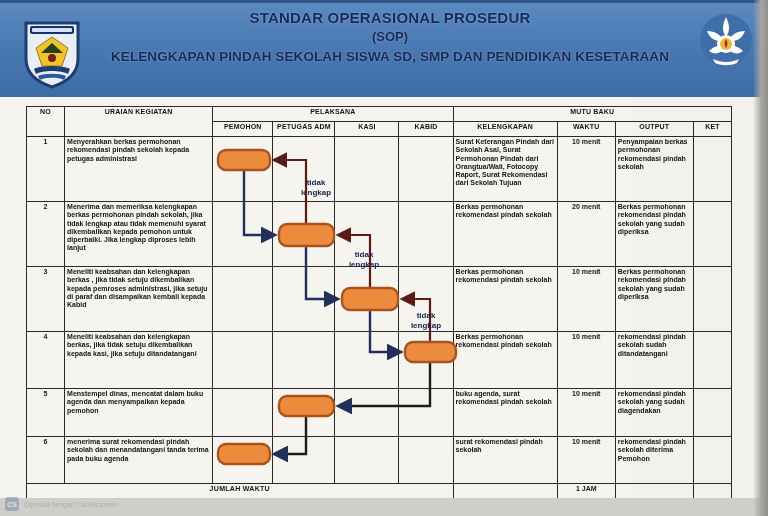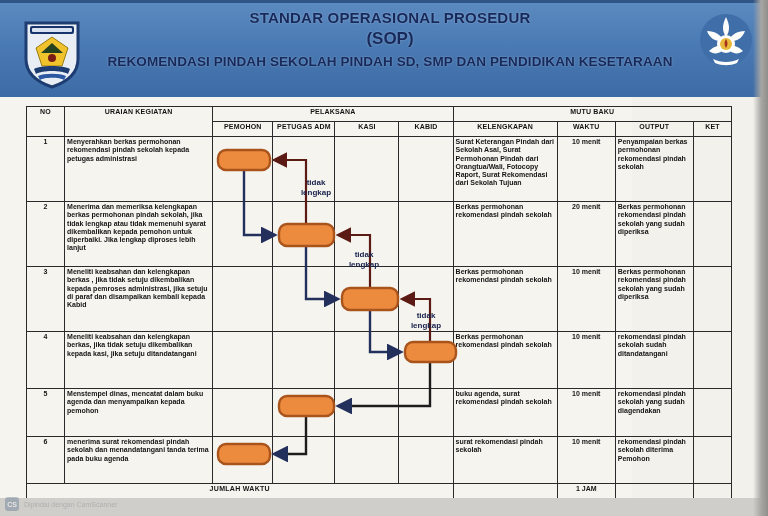--- a/index.html
+++ b/index.html
@@ -13,21 +13,21 @@
     position:absolute;left:0;top:0;width:768px;height:97px;
     background:linear-gradient(180deg,#5b8ac0 0%,#4a7ab3 45%,#3d6ba5 100%);
     border-top:3px solid #2f5486;
   }
   .titles{
     position:absolute;left:90px;top:6px;width:600px;text-align:center;
     color:#17295a;font-weight:bold;
     text-shadow:0 0 2px rgba(255,255,255,.35);
   }
   .title1{font-size:15px;letter-spacing:.2px;}
-  .title2{font-size:17px;margin-top:3px;}
+  .title2{font-size:13px;margin-top:3px;}
   .title3{font-size:13.5px;margin-top:5px;letter-spacing:.1px;}
   .logo-left{position:absolute;left:22px;top:16px;}
   .logo-right{position:absolute;left:697px;top:8px;}
   
   .sheet{position:absolute;left:0;top:97px;width:632px;height:403px;background:#f6f4ef;}
   table.sop{
     border-collapse:collapse;table-layout:fixed;
     position:absolute;left:26px;top:9px;width:706px;
     font-family:"Liberation Sans",sans-serif;color:#141414;
   }
@@ -67,21 +67,21 @@
       <polygon points="30,18 46,29 40,47 20,47 14,29" fill="#f0c22c" stroke="#9a7b10" stroke-width="1"></polygon>
       <path d="M19 34 L30 24 L41 34 Z" fill="#24421f"></path>
       <circle cx="30" cy="39" r="4" fill="#7a1d14"></circle>
       <path d="M12 50 C18 46 42 46 48 50 L46 55 C40 51 20 51 14 55 Z" fill="#1d3c72"></path>
       <path d="M16 57 C22 54 38 54 44 57 L42 61 C38 58 22 58 18 61 Z" fill="#2b58a0"></path>
     </svg>
 
     <div class="titles">
       <div class="title1">STANDAR OPERASIONAL PROSEDUR</div>
       <div class="title2">(SOP)</div>
-      <div class="title3">REKOMENDASI PINDAH SEKOLAH PINDAH SD, SMP DAN PENDIDIKAN KESETARAAN</div>
+      <div class="title3">KELENGKAPAN PINDAH SEKOLAH SISWA SD, SMP DAN PENDIDIKAN KESETARAAN</div>
     </div>
 
     <svg class="logo-right" width="58" height="58" viewBox="0 0 58 58">
       <circle cx="29" cy="29" r="26" fill="#3f6ea8"></circle>
       <path d="M29 6 C33 14 33 20 29 26 C25 20 25 14 29 6 Z" fill="#fdfdfb"></path>
       <path d="M10 20 C18 20 24 24 27 30 C19 31 13 28 10 20 Z" fill="#fdfdfb"></path>
       <path d="M48 20 C40 20 34 24 31 30 C39 31 45 28 48 20 Z" fill="#fdfdfb"></path>
       <path d="M12 40 C18 34 26 33 29 34 C26 42 18 45 12 40 Z" fill="#fdfdfb"></path>
       <path d="M46 40 C40 34 32 33 29 34 C32 42 40 45 46 40 Z" fill="#fdfdfb"></path>
       <circle cx="29" cy="33" r="9" fill="#fdfdfb"></circle>

